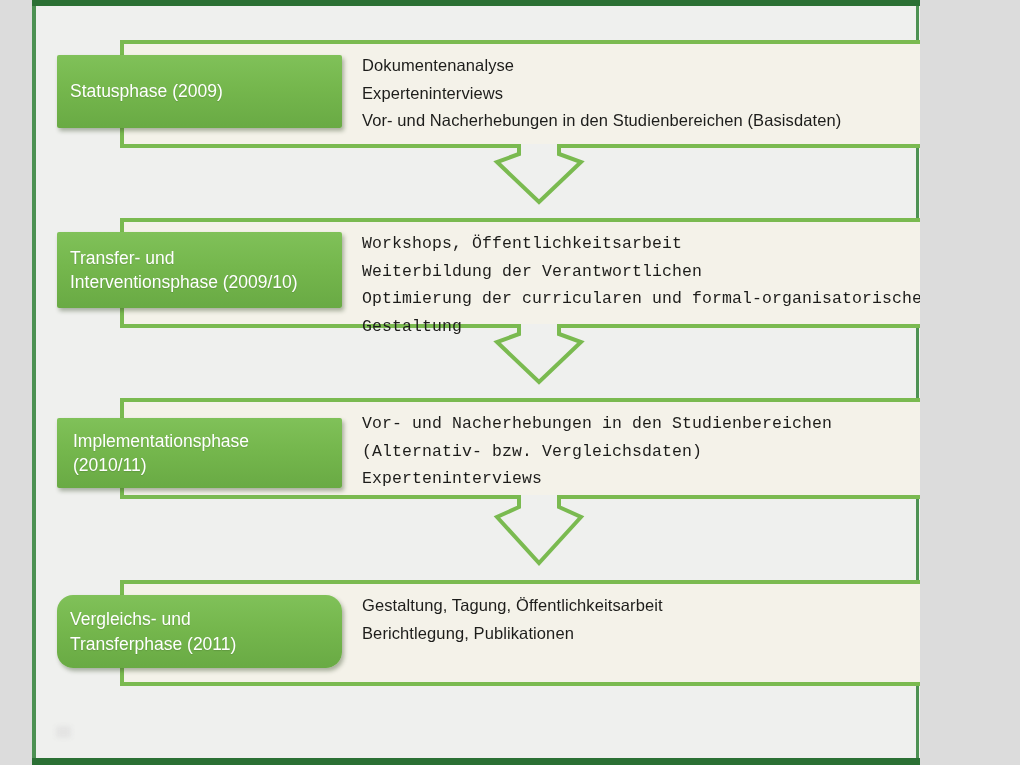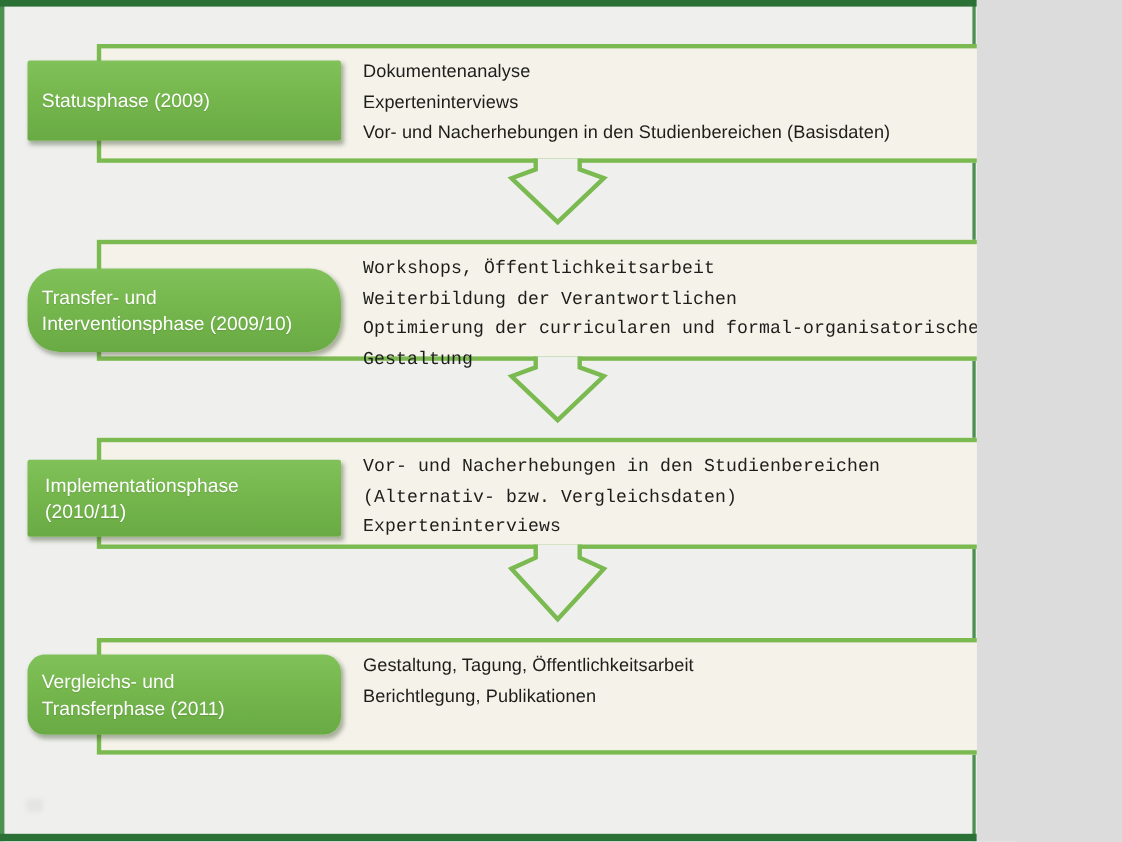--- a/index.html
+++ b/index.html
@@ -1,19 +1,20 @@
 <!DOCTYPE html>
 <html style="--page-bg: #eff0ee; --box-bg: #f4f2e9; --accent-green: #7aba50; --label-green: #75b74d; --label-green-dark: #69aa44; --frame-dark: #2b7034; --frame-side: #4c9152; --text: #1d1d1b; --label-text: #ffffff;"><head>
 <meta charset="utf-8">
 <style>
   html,body { margin:0; padding:0; background:#dcdcdc; }
   .stage {
     position:relative; width:888px; height:765px; overflow:hidden;
     background:var(--page-bg);
     font-family:"Liberation Sans", sans-serif;
+    margin-left:32px;
   }
   
   .frame-left  { position:absolute; left:0; top:0; bottom:0; width:4px;  background:var(--frame-side); }
   .frame-right { position:absolute; right:1px; top:0; bottom:0; width:3px; background:var(--frame-side); }
   .frame-top    { position:absolute; left:0; right:0; top:0; height:6px;   background:var(--frame-dark); }
   .frame-bottom { position:absolute; left:0; right:0; bottom:0; height:7px; background:var(--frame-dark); }
 
   
   .box {
     position:absolute; left:88px; width:845px; box-sizing:border-box;
@@ -36,21 +37,21 @@
     display:flex; flex-direction:column; justify-content:center;
     padding-left:13px;
     background:linear-gradient(180deg, #80c159 0%, var(--label-green) 45%, var(--label-green-dark) 100%);
     color:var(--label-text);
     font-size:17.5px; line-height:24.5px;
     border-radius:2px;
     box-shadow:2px 3px 4px rgba(45,65,30,0.38);
     text-shadow:0 1px 1px rgba(0,0,0,0.12);
   }
   .label1 { top:55px;  height:73px; }
-  .label2 { top:244px; height:76px;border-radius:29px; }
+  .label2 { top:232px; height:76px; }
   .label3 { top:418px; height:70px;padding-left:16px; }
   .label4 { top:595px; height:73px;border-radius:16px; }
 
   
   .arrow { position:absolute; left:463px; width:88px; overflow:visible; }
   .arrow path {
     fill:var(--page-bg);
     stroke:var(--accent-green);
     stroke-width:4; stroke-linejoin:miter;
   }

